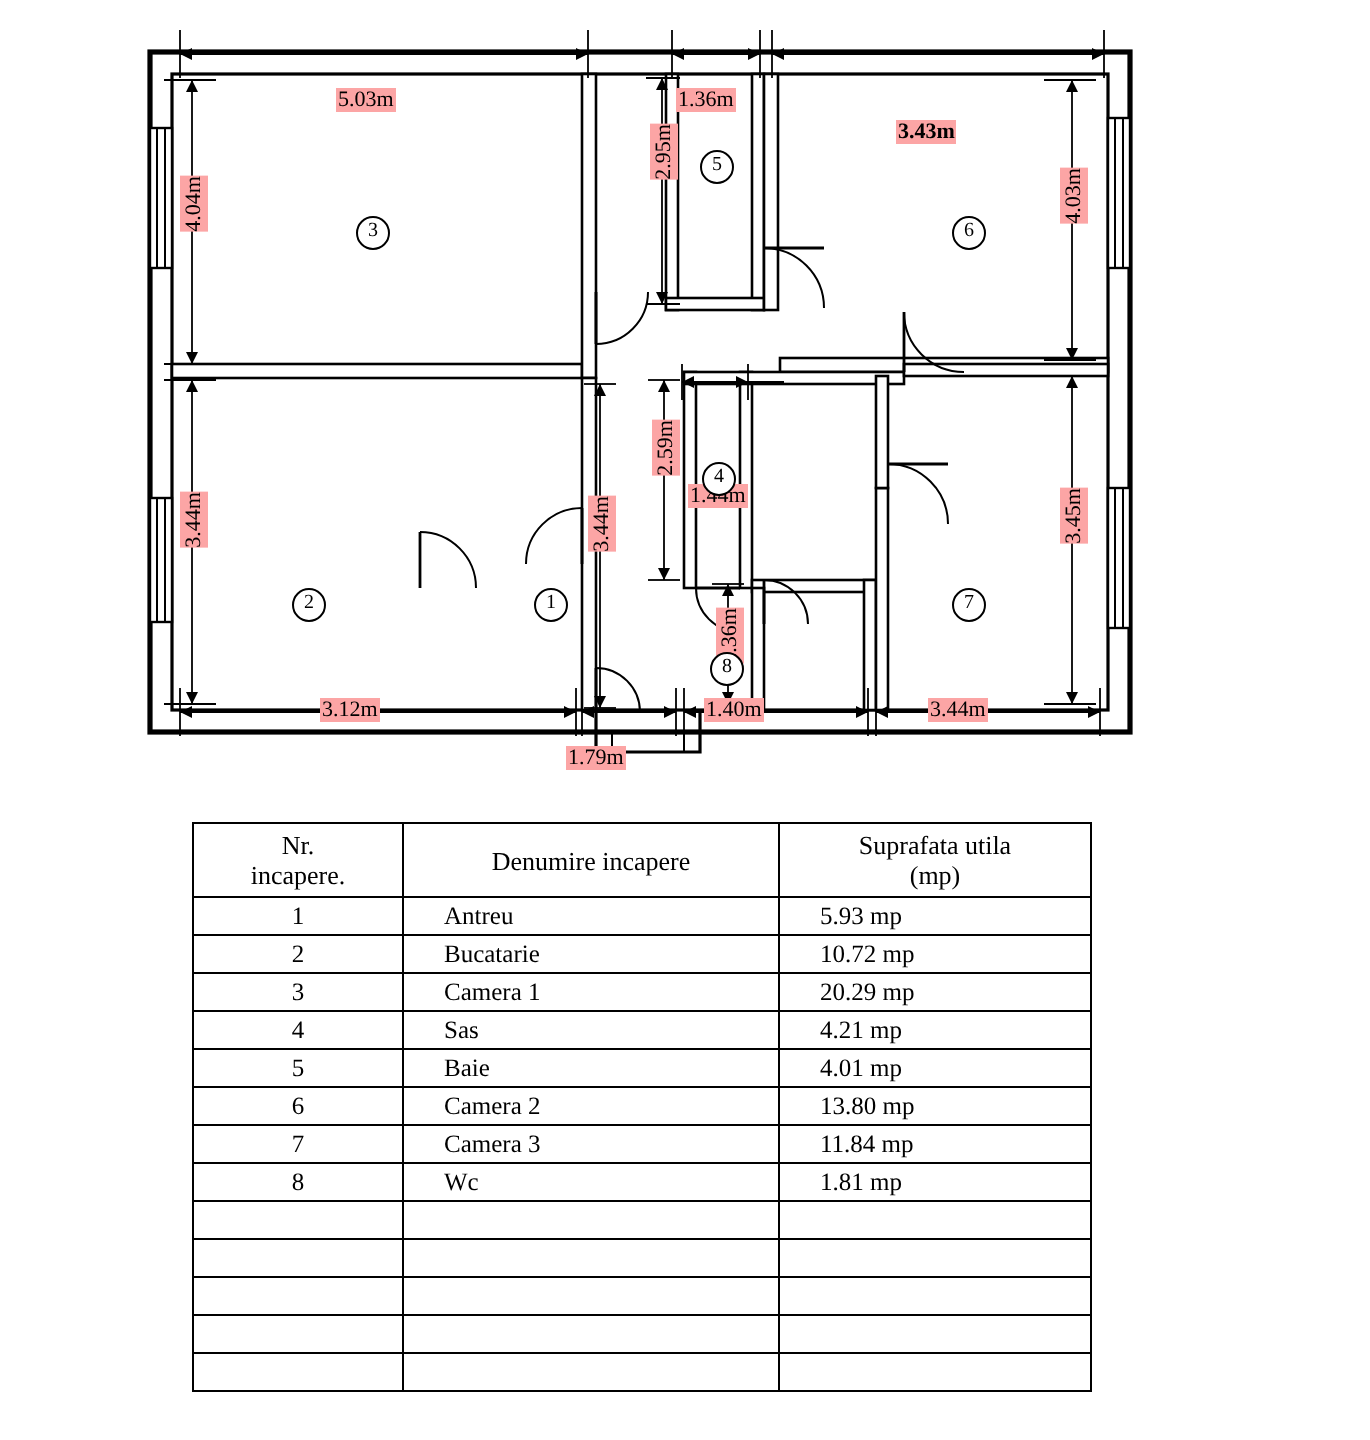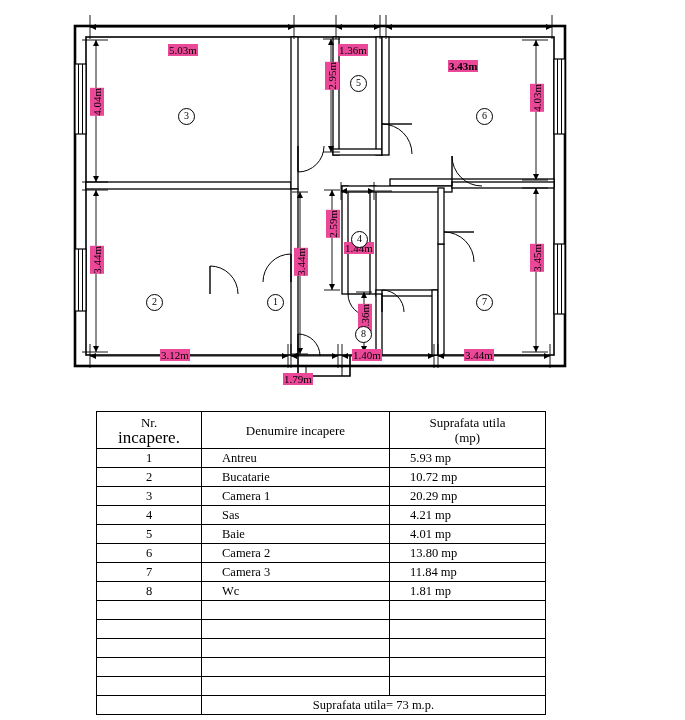--- a/index.html
+++ b/index.html
@@ -28,21 +28,21 @@
     top: 4px;
     width: 520px;
     height: 390px;
   }
   #plan svg { display: block; }
 
   .dimlabel {
     position: absolute;
     font-family: "Liberation Serif", serif;
     font-size: 11px;
-    background: #ec4899;
+    background: #fca5a5;
     padding: 0 1px;
     white-space: nowrap;
     line-height: 12px;
   }
   .dimlabel.vert {
     writing-mode: vertical-rl;
     transform: rotate(180deg);
   }
   .roomnum {
     position: absolute;
@@ -87,21 +87,21 @@
   col.c1 { width: 105px; }
   col.c2 { width: 188px; }
   col.c3 { width: 156px; }
   td.num { text-align: center; }
   td.empty { height: 18px; }
   td.total {
     text-align: center;
     font-size: 13px;
     height: 22px;
   }
-  .hdr-sub { font-size: 17px; }
+  .hdr-sub { font-size: 13px; }
 </style>
 </head>
 <body>
 
 <div id="sheet">
 
   <div id="plan">
     <svg width="520" height="390" viewBox="0 0 520 390">
       <g fill="none" stroke="#000000" stroke-width="1">
 
@@ -398,21 +398,17 @@
           <td class="empty">&nbsp;</td>
           <td class="empty">&nbsp;</td>
           <td class="empty">&nbsp;</td>
         </tr>
         <tr>
           <td class="empty">&nbsp;</td>
           <td class="empty">&nbsp;</td>
           <td class="empty">&nbsp;</td>
         </tr>
 
-        <tr>
-          <td class="empty">&nbsp;</td>
-          <td class="total" colspan="2">Suprafata utila=  73  m.p.</td>
-        </tr>
       </tbody>
     </table>
   </div>
 
 </div>
 
 </body></html>

